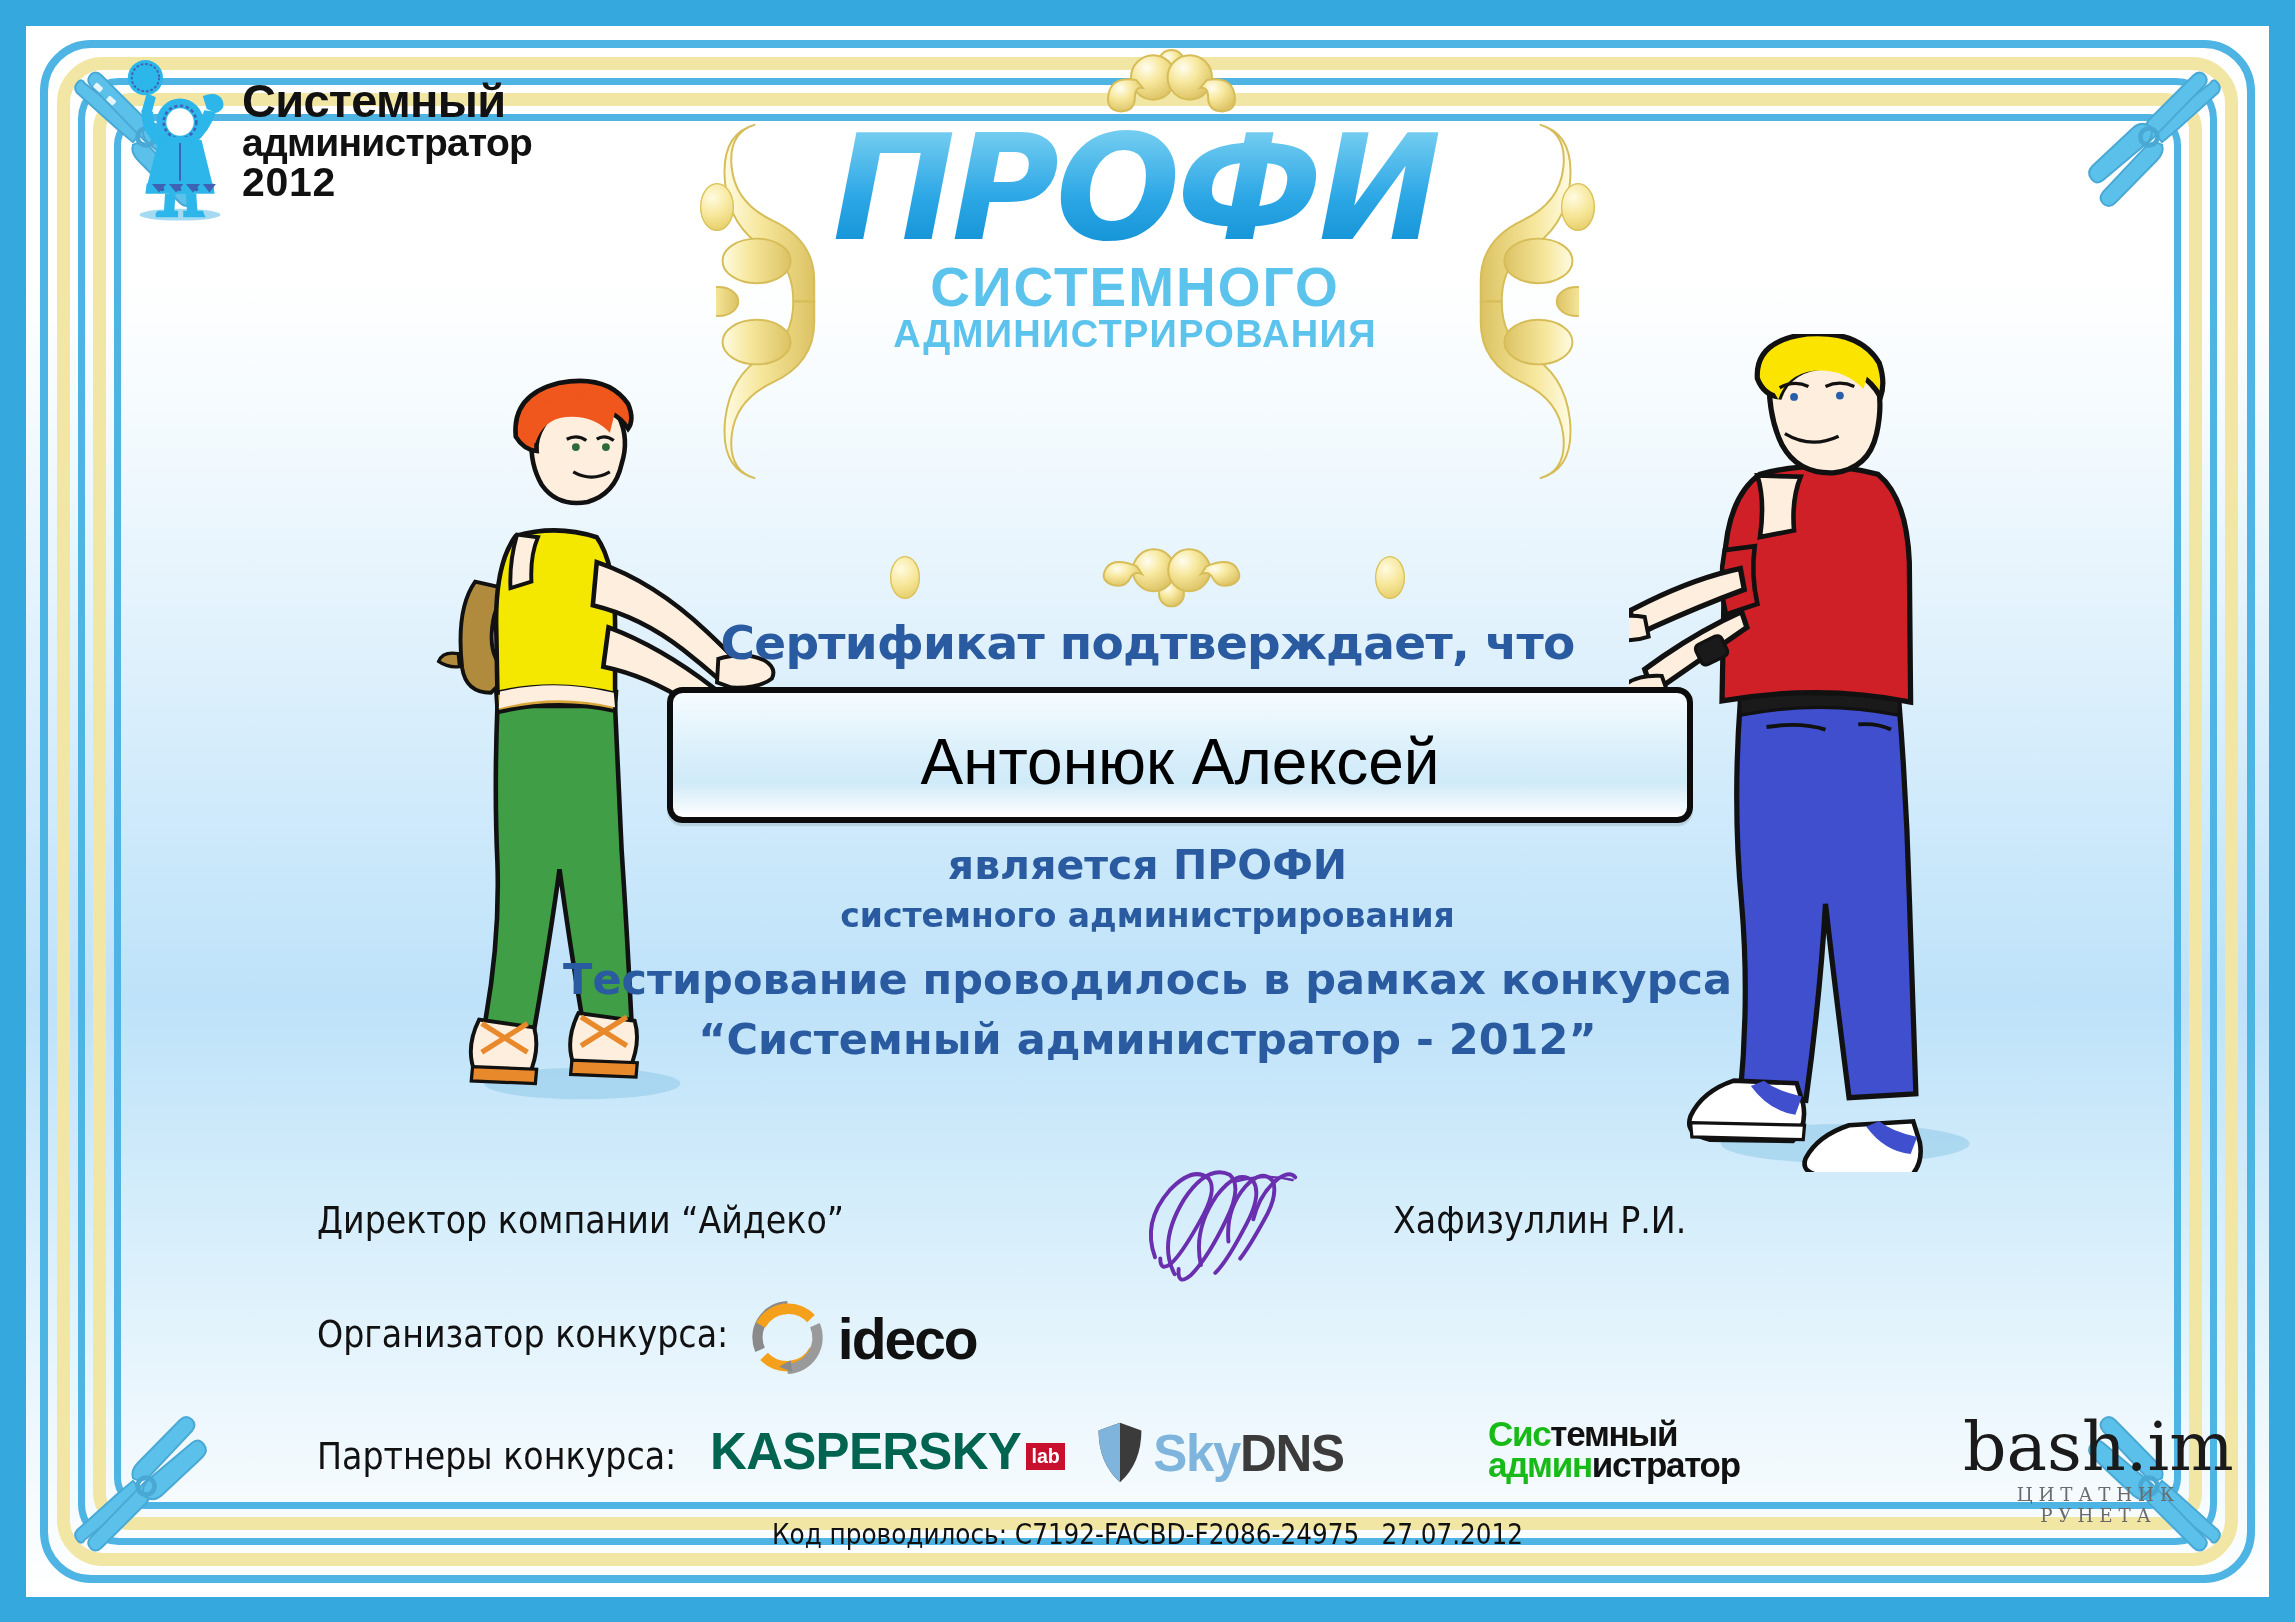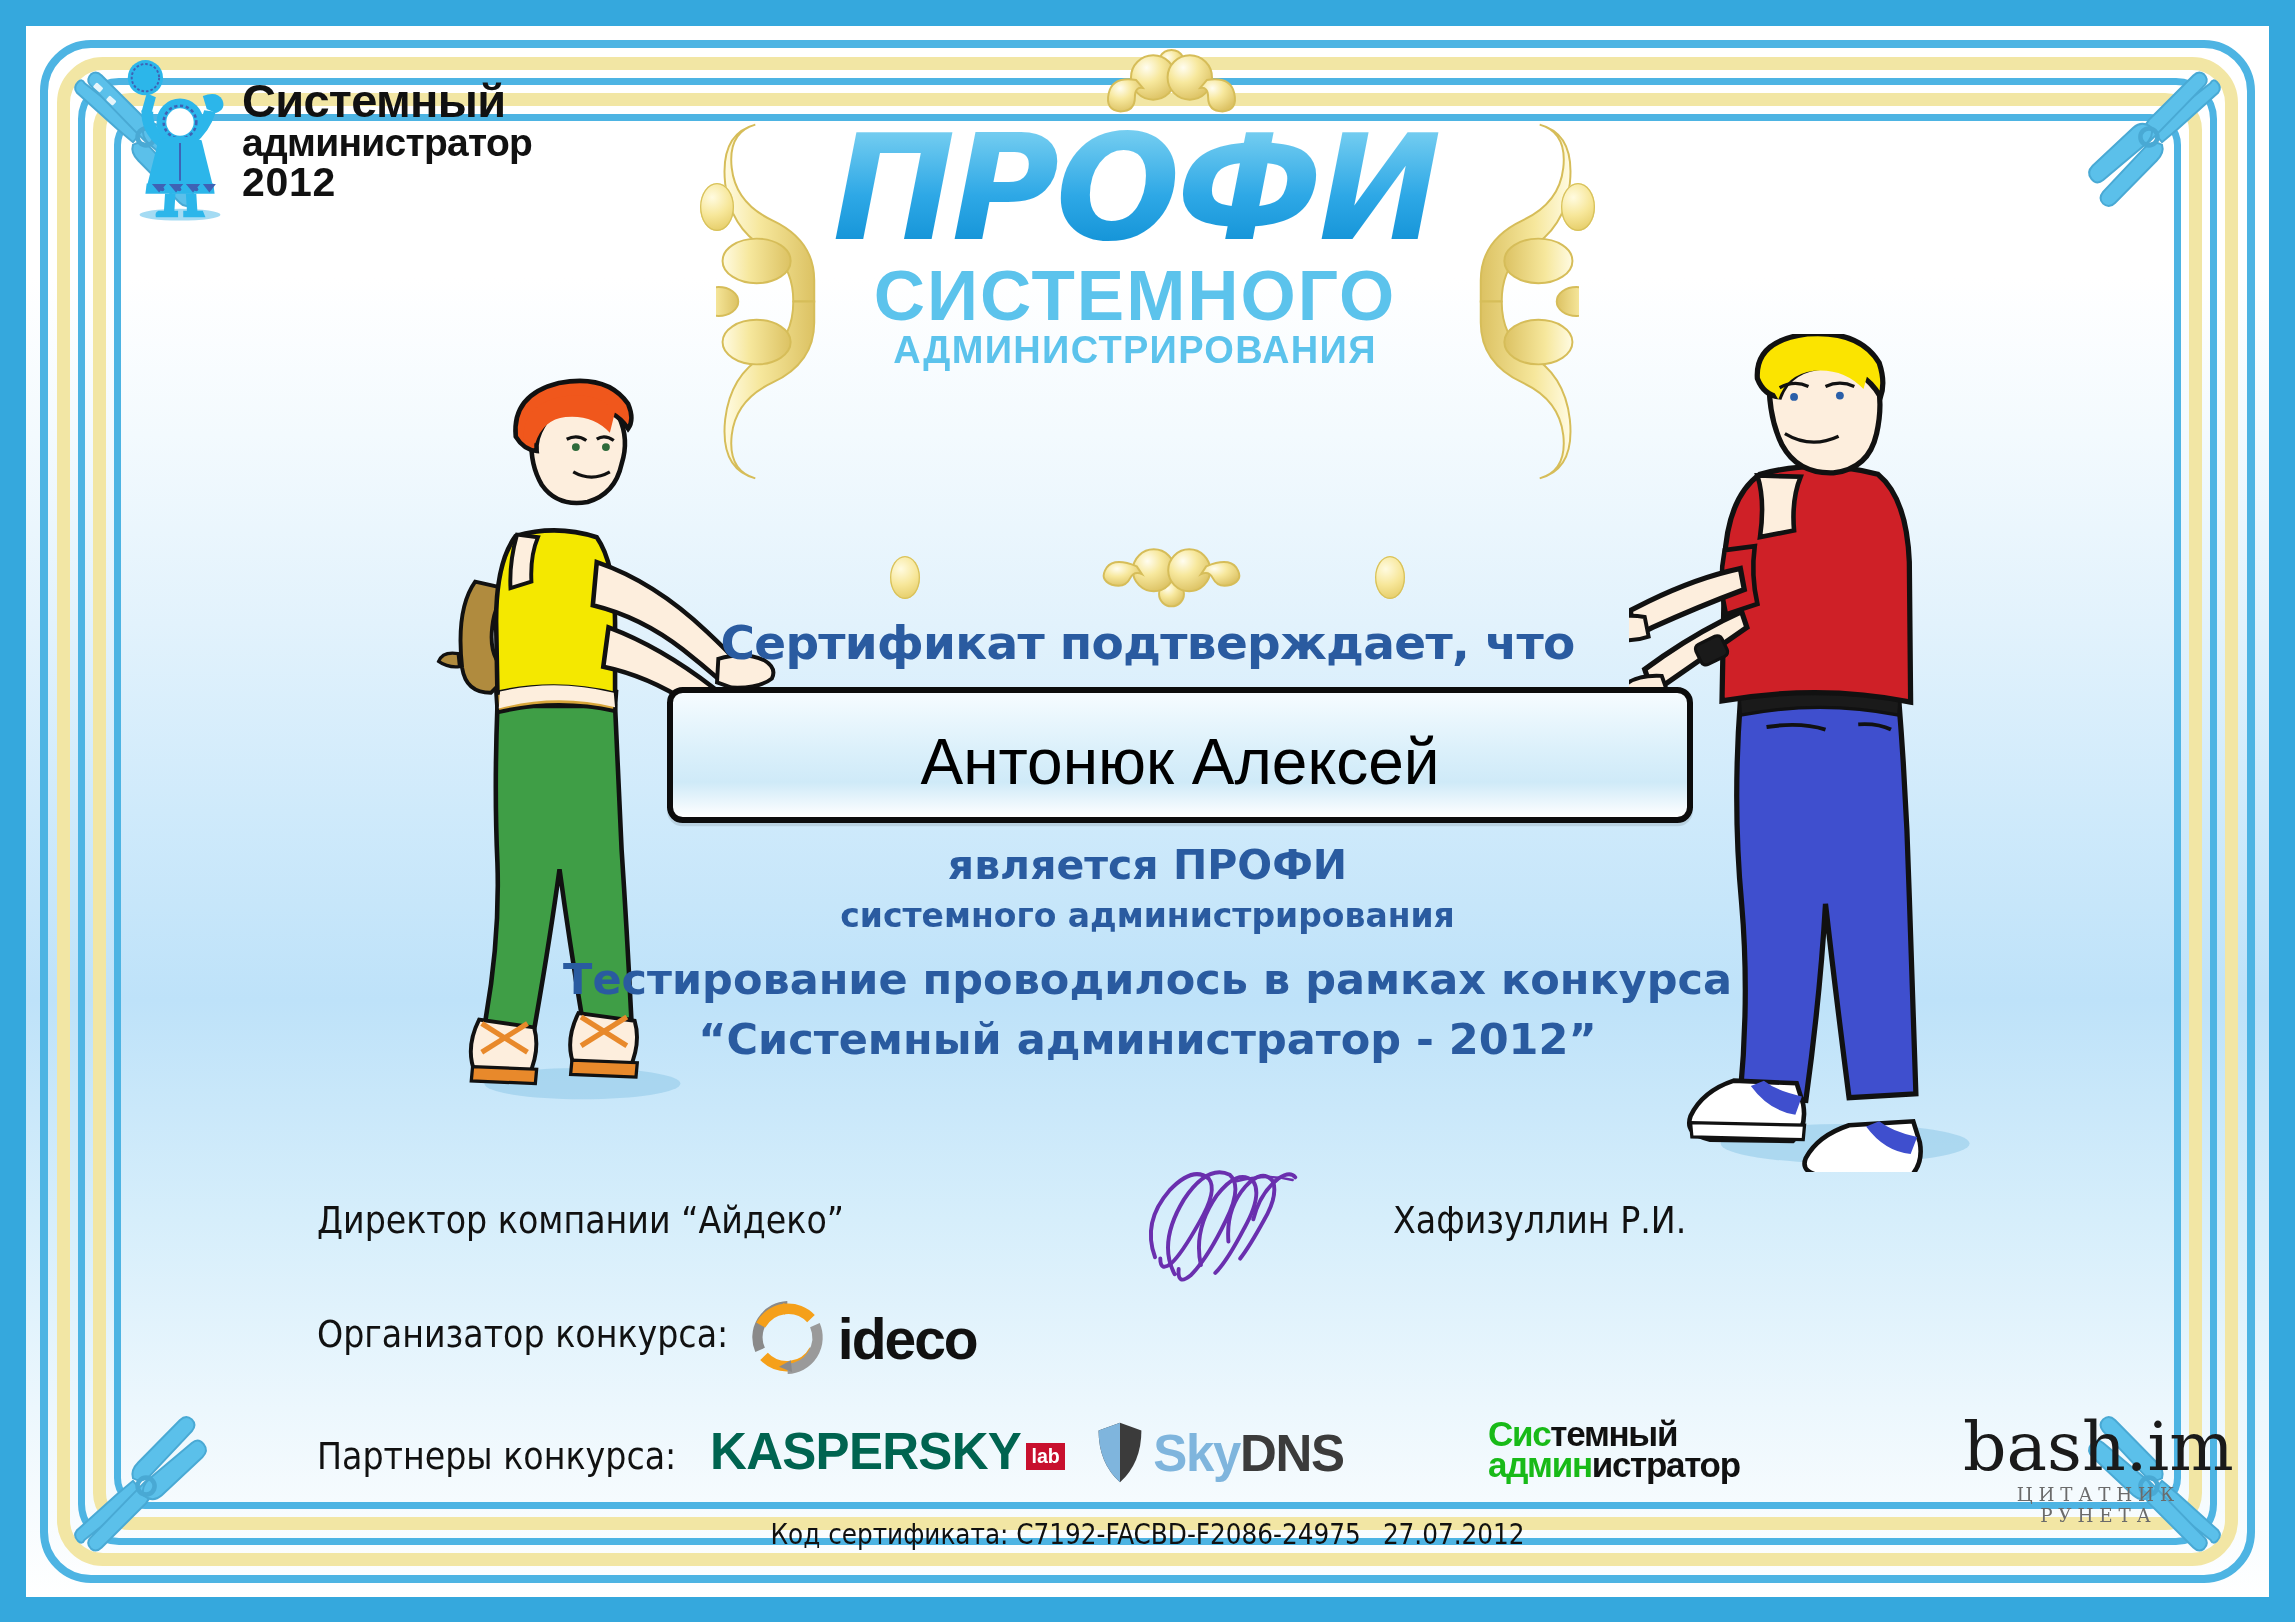--- a/index.html
+++ b/index.html
@@ -62,21 +62,21 @@
   .title-block{position:absolute;left:674px;top:46px;width:870px;text-align:center;}
   .profi{
     font-family:"DejaVu Sans",sans-serif;
     font-size:147px;font-weight:700;font-style:italic;
     line-height:.92;letter-spacing:-3.9px;
     background:linear-gradient(to bottom,#7fd3f2 0%,#2ea8e6 55%,#0e8fd4 100%);
     -webkit-background-clip:text;background-clip:text;
     color:transparent;-webkit-text-fill-color:transparent;
     margin:49px 0 3.9px 0;
   }
-  .subtitle1{font-size:71px;font-weight:700;color:#5cc3ec;letter-spacing:2px;line-height:1.0;}
+  .subtitle1{font-size:55px;font-weight:700;color:#5cc3ec;letter-spacing:2px;line-height:1.0;}
   .subtitle2{font-size:38px;font-weight:700;color:#5cc3ec;letter-spacing:1.3px;line-height:1.05;}
 
   
   .orn{position:absolute;}
   .orn svg{display:block;}
   .orn-top{left:1054px;top:11.8px;}
   .orn-bottom{left:1057px;top:497px;}
   .orn-left{left:690px;top:79px;}
   .orn-right{right:690px;top:79px;transform:scaleX(-1);}
   .bead{position:absolute;border-radius:50%;
@@ -512,20 +512,20 @@
         </div>
       </span>
 
       <span class="bashim">
         <div class="bash-word">bash.im</div>
         <div class="bash-sub">ЦИТАТНИК РУНЕТА</div>
       </span>
     </div>
 
     <div class="code-row">
-      <span>Код сертификата:</span>
+      <span>Код проводилось:</span>
       <span>C7192-FACBD-F2086-24975</span>
       <span class="code-date">27.07.2012</span>
     </div>
 
   </div>
 </div>
 
 
 </body></html>

